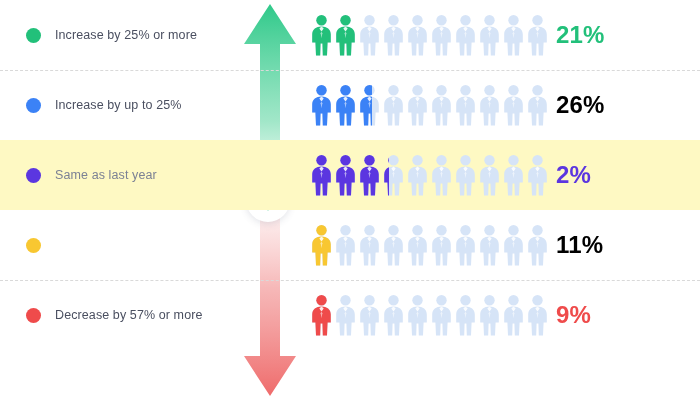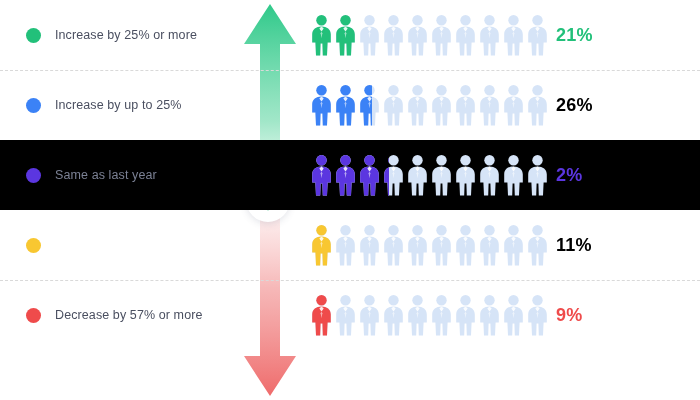--- a/index.html
+++ b/index.html
@@ -22,21 +22,21 @@
   
   .row {
     position: absolute;
     left: 0;
     width: 700px;
     height: 70px;
     display: flex;
     align-items: center;
   }
   .row.highlight {
-    background: #000000;
+    background: #fef9c3;
   }
   .divider {
     position: absolute;
     left: 0;
     width: 700px;
     height: 0;
     border-top: 1px dashed #d9d9d9;
   }
 
   
@@ -99,21 +99,21 @@
   }
 
   
   .pct {
     position: absolute;
     left: 556px;
     top: 0;
     height: 70px;
     display: flex;
     align-items: center;
-    font-size: 18px;
+    font-size: 24px;
     font-weight: bold;
     letter-spacing: 0.2px;
   }
 
   
   .arrows {
     position: absolute;
     left: 236px;
     top: 0;
     width: 68px;

